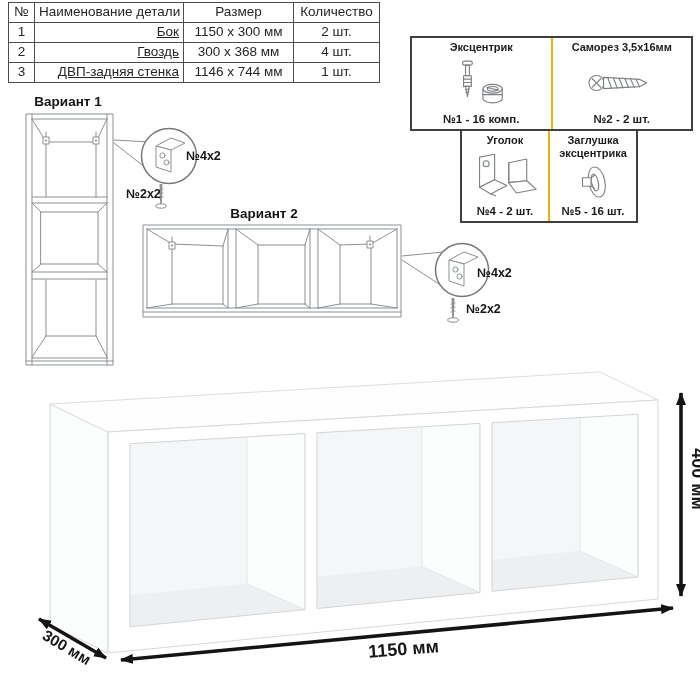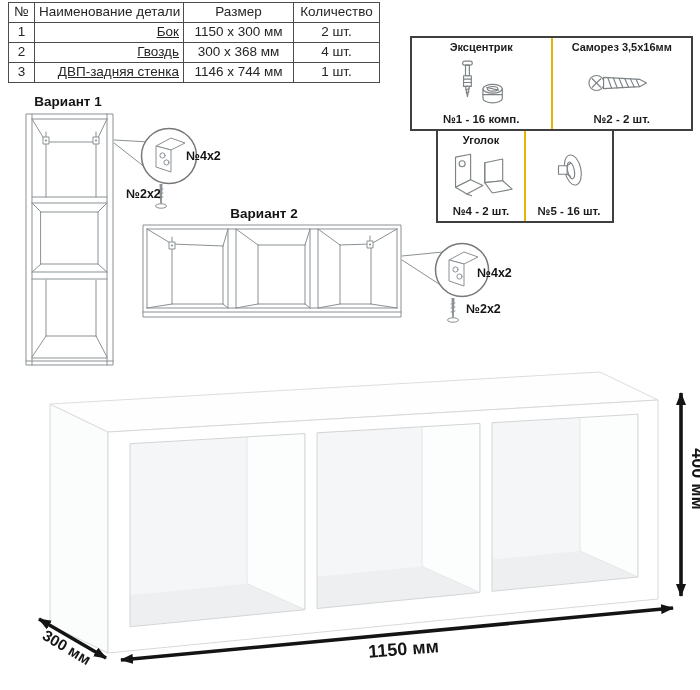--- a/index.html
+++ b/index.html
@@ -7,21 +7,21 @@
           font-family:"Liberation Sans",sans-serif;color:#222;}
   
   table.parts{position:absolute;left:8px;top:2px;width:371px;border-collapse:collapse;
               table-layout:fixed;font-size:13.5px;color:#262626;background:#fff;}
   table.parts th,table.parts td{border:1px solid #4c4c4c;height:19px;padding:0 4px;
               text-align:center;font-weight:normal;line-height:1.05;white-space:nowrap;overflow:hidden;}
   table.parts td.name{text-align:right;text-decoration:underline;}
   
   .hw-row{position:absolute;display:flex;border:2px solid #3f3f3f;background:#fff;box-sizing:border-box;}
   .hw-row.top{left:410px;top:36px;width:283px;height:95px;}
-  .hw-row.bottom{left:436px;top:129px;width:178px;height:94px;border-top:2px solid #3f3f3f;}
+  .hw-row.bottom{left:460px;top:129px;width:178px;height:94px;border-top:2px solid #3f3f3f;}
   .hw-cell{flex:1;display:flex;flex-direction:column;align-items:center;justify-content:space-between;
            padding:3px 2px 4px 2px;min-width:0;}
   .hw-cell + .hw-cell{border-left:2px solid #eab308;}
   .hw-title{font-weight:bold;font-size:11px;text-align:center;line-height:1.15;color:#1b1b1b;}
   .hw-caption{font-weight:bold;font-size:11.5px;color:#1b1b1b;white-space:nowrap;}
   .hw-icon{flex:1;display:flex;align-items:center;justify-content:center;}
   
   svg.overlay{position:absolute;left:0;top:0;width:700px;height:690px;}
   .ln{stroke:#8b9194;fill:none;stroke-width:1;stroke-linejoin:round;stroke-linecap:round;}
   .lnw{stroke:#8b9194;fill:#ffffff;stroke-width:1;stroke-linejoin:round;}
@@ -126,20 +126,21 @@
           <polygon class="hwlnf" points="8,38 24,30 37,36 20,45"></polygon>
           <line class="hwln" x1="20" y1="45" x2="25" y2="47"></line>
           <polygon class="hwlnf" points="39,12 58,8 58,31 39,33"></polygon>
           <polygon class="hwlnf" points="39,33 58,31 68,40 47,44"></polygon>
           <line class="hwln" x1="39" y1="12" x2="39" y2="33"></line>
         </svg>
       </div>
       <div class="hw-caption">№4 - 2 шт.</div>
     </div>
     <div class="hw-cell">
+      <div class="hw-title">Заглушка эксцентрика</div>
       <div class="hw-icon">
         <svg width="42" height="46" viewBox="0 0 44 48">
           <g transform="rotate(-12 26 24)">
             <ellipse class="hwlnf" cx="26" cy="24" rx="8.5" ry="16"></ellipse>
             <ellipse class="hwln" cx="24" cy="24" rx="3.5" ry="9"></ellipse>
           </g>
           <rect class="hwlnf" x="11" y="19.5" width="9" height="9"></rect>
           <line class="hwln" x1="20" y1="19.5" x2="23.5" y2="17"></line>
           <line class="hwln" x1="20" y1="28.5" x2="23.5" y2="30.5"></line>
         </svg>

